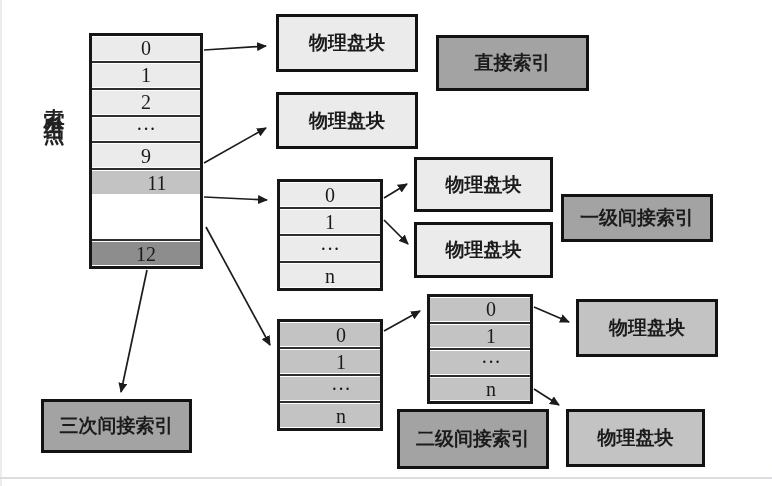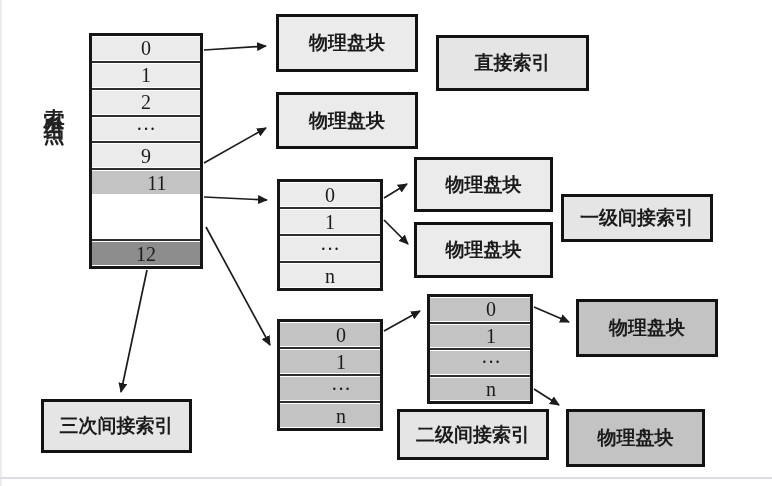--- a/index.html
+++ b/index.html
@@ -26,21 +26,21 @@
     box-shadow:inset 0 1px 0 #ffffff, inset 0 -1px 0 #ffffff;
   }
   .vcell:first-child{border-top:none;}
   .fill-light{background:var(--light,#ebebeb);}
   .fill-medium{background:var(--medium,#c3c3c3);padding-left:22px;}
   .fill-dark{background:var(--dark,#8d8d8d);margin-top:44px;}
   
   .box{
     border:3px solid #121212;box-sizing:border-box;
     display:flex;align-items:center;justify-content:center;
-    font-weight:bold;font-size:19px;background:#e5e5e5;
+    font-weight:bold;font-size:19px;background:#a3a3a3;
   }
   .box.block-light{background:var(--light,#ebebeb);}
   .box.block-medium{background:var(--medium,#c3c3c3);}
   svg.arrows{position:absolute;left:0;top:0;pointer-events:none;}
   .edge-bottom{background:#dadde1;}
   .edge-left{background:#ececec;}
 </style>
 </head>
 <body>
 
@@ -86,21 +86,21 @@
 <div class="abs ctable" style="left:427px;top:294px;width:106px;height:110px;">
   <div class="vcell fill-medium">0</div>
   <div class="vcell fill-medium">1</div>
   <div class="vcell fill-medium">···</div>
   <div class="vcell fill-medium">n</div>
 </div>
 
 <div class="abs box block-medium" style="left:576px;top:299px;width:142px;height:58px;">物理盘块</div>
 <div class="abs box block-medium" style="left:566px;top:409px;width:139px;height:58px;">物理盘块</div>
 
-<div class="abs box" style="left:397px;top:409px;width:152px;height:51px;">二级间接索引</div>
+<div class="abs box" style="left:397px;top:409px;width:152px;height:60px;">二级间接索引</div>
 
 <div class="abs box" style="left:41px;top:399px;width:151px;height:54px;">三次间接索引</div>
 
 <svg class="arrows" width="772" height="486" viewBox="0 0 772 486">
   <defs>
     <marker id="ah" markerWidth="11" markerHeight="9" refX="9" refY="4.5" orient="auto" markerUnits="userSpaceOnUse">
       <path d="M0,0 L10,4.5 L0,9 z" fill="#1c1c1c"></path>
     </marker>
   </defs>
   <g stroke="#1c1c1c" stroke-width="1.7" fill="none">

